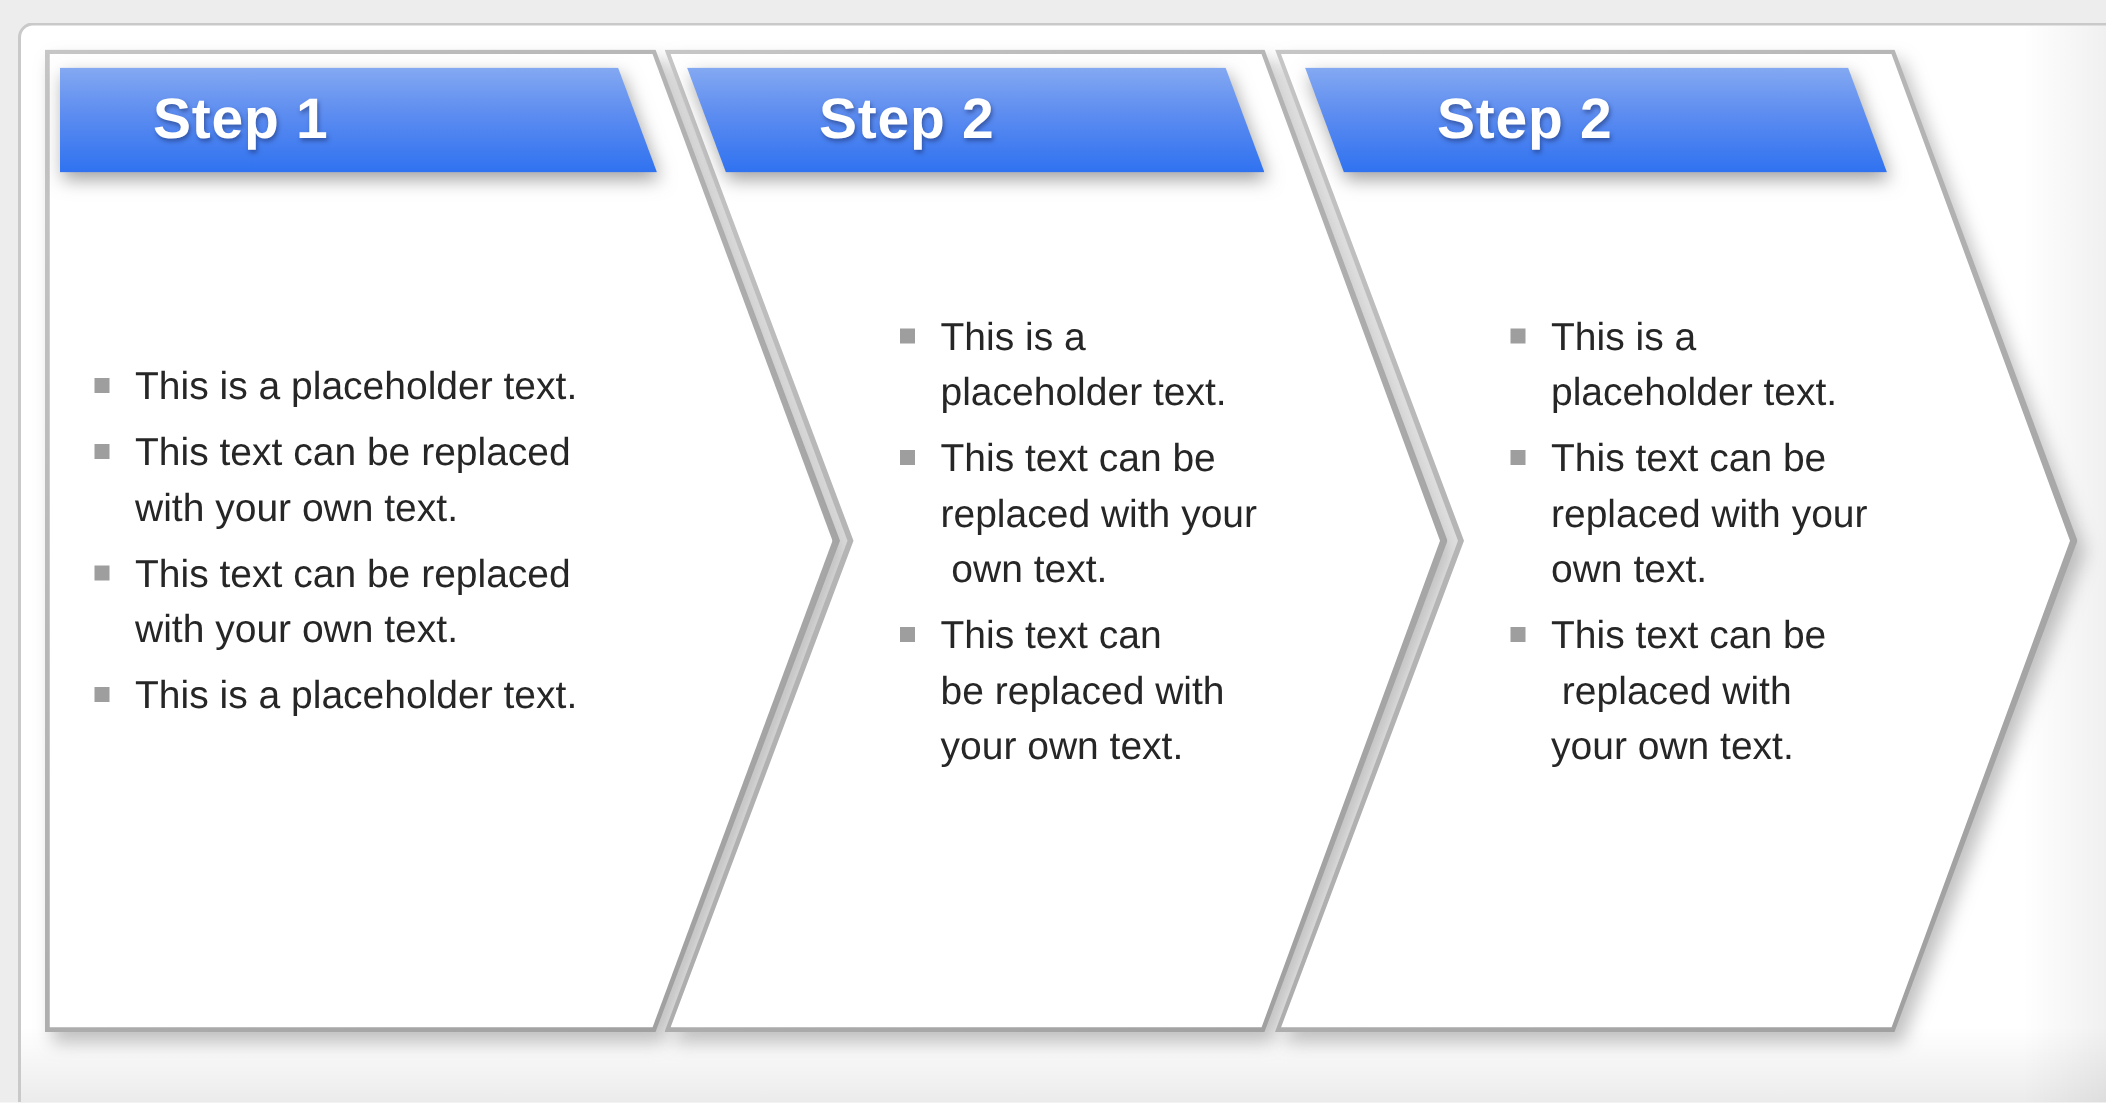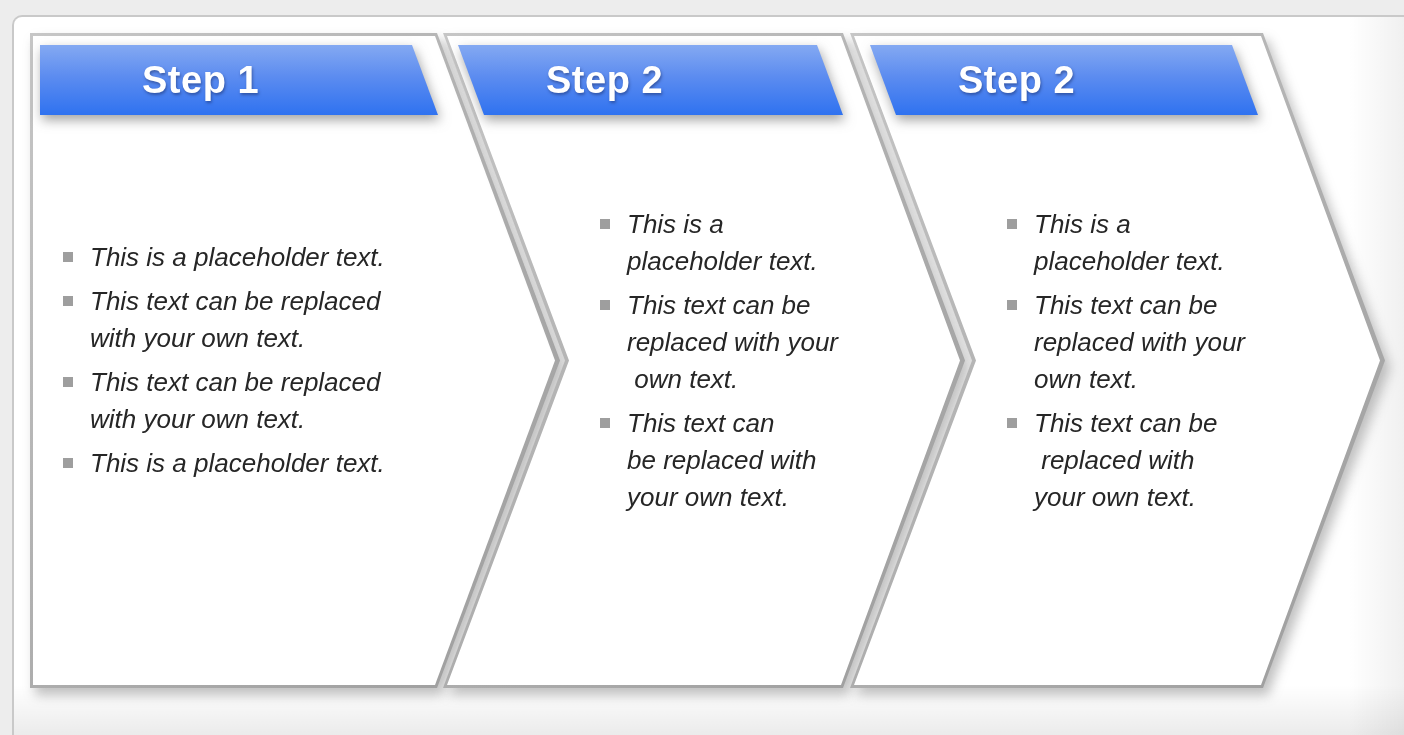--- a/index.html
+++ b/index.html
@@ -54,33 +54,33 @@
   }
   .p1 .hdr{clip-path:polygon(0 0,372px 0,398px 70px,0 70px);}
   .p2 .hdr{clip-path:polygon(0 0,359px 0,385px 70px,26px 70px);}
   .p3 .hdr{clip-path:polygon(0 0,362px 0,388px 70px,26px 70px);}
   .hdr-text{
     display:block;line-height:70px;
     font-size:38px;font-weight:bold;color:var(--header-text,#ffffff);
     text-shadow:1px 2px 3px rgba(30,50,110,0.55);
     letter-spacing:0.5px;
   }
-  .p1 .hdr-text{padding-left:102px;}
+  .p1 .hdr-text{padding-left:62px;}
   .p2 .hdr-text{padding-left:88px;}
   .p3 .hdr-text{padding-left:88px;}
 
   
   .list-area{
     position:absolute;top:0;height:100%;
     display:flex;flex-direction:column;justify-content:center;
   }
   .p1 .list-area{left:33px;width:392px;}
   .p2 .list-area{left:157px;width:312px;}
   .p3 .list-area{left:157px;width:322px;}
-  ul.bullets{list-style:none;margin:0;padding:0;font-style:italic;}
+  ul.bullets{list-style:none;margin:0;padding:0;}
   ul.bullets li{display:flex;margin:7px 0;}
   .bullet-marker{
     flex:none;width:10px;height:10px;
     background:var(--bullet-square,#9e9e9e);
     margin:13px 17px 0 0;
   }
   .bullet-text{
     font-size:26px;line-height:37px;color:var(--body-text,#262626);
     white-space:pre-wrap;
   }

